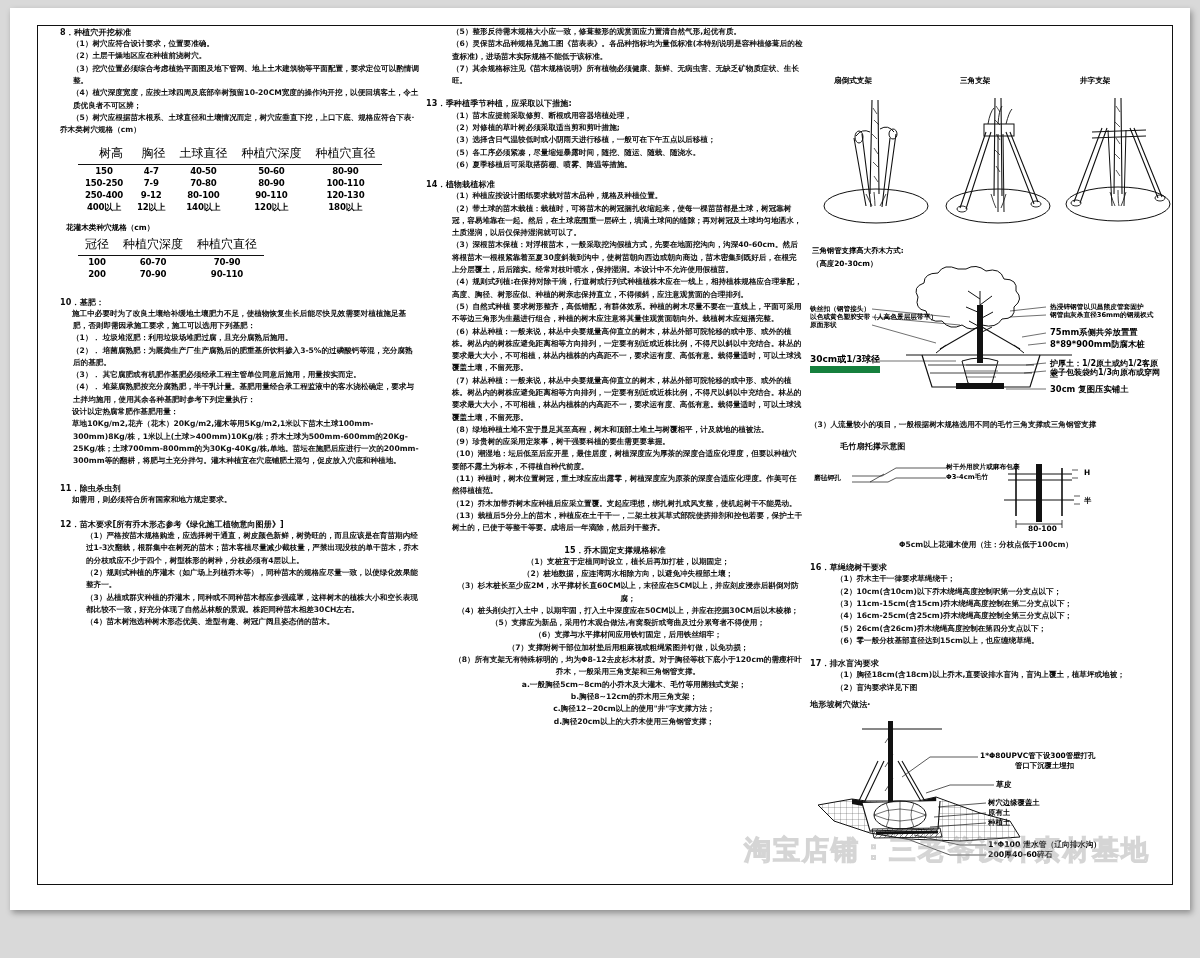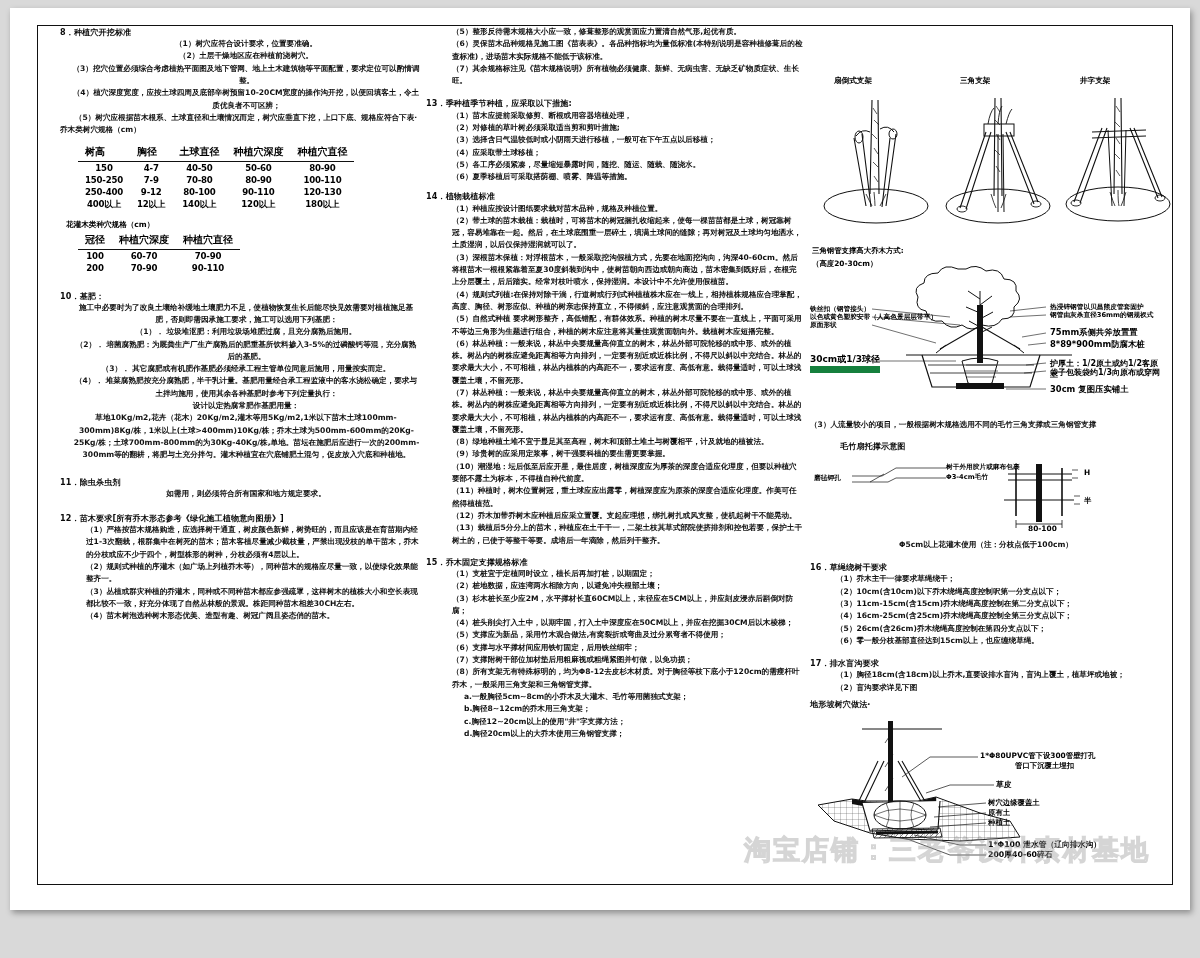--- a/index.html
+++ b/index.html
@@ -21,30 +21,30 @@
     overflow:hidden;
   }
   .col{position:absolute;top:0;}
   #col1{left:22px;width:360px;}
   #col2{left:388px;width:378px;}
   #col3{left:772px;width:352px;}
 
   .sec{margin-bottom:7px;}
   .h{font-weight:bold;font-size:8.1px;color:#0b0b0b;line-height:1.5;letter-spacing:.1px;}
   .p{font-size:7.6px;color:#111;line-height:1.62;letter-spacing:0px;font-weight:bold;}
-  .ind1{padding-left:13px;text-indent:-1px;text-align:center;}
+  .ind1{padding-left:13px;text-indent:-1px;}
   .ind2{padding-left:26px;}
   .ind3{padding-left:38px;}
 
   
   .tblwrap{margin:7px 0 4px 18px;}
   .tcap{font-size:7.6px;font-weight:bold;margin:8px 0 2px 6px;}
   table.spec{border-collapse:collapse;font-size:8.4px;font-weight:bold;}
   table.spec th{
-    font-weight:bold;font-size:10px;padding:1px 7px 2px 7px;text-align:left;
+    font-weight:normal;font-size:12px;padding:1px 7px 2px 7px;text-align:right;
     border-bottom:1.3px solid #111;white-space:nowrap;
   }
   table.spec td{padding:1px 7px;text-align:center;white-space:nowrap;font-size:8.6px;letter-spacing:-.2px;}
   .supportrow{position:relative;height:150px;margin-top:4px;}
   .supportrow svg{position:absolute;top:0;}
   .labelrow{position:relative;height:14px;}
   .labelrow span{position:absolute;font-size:7.6px;font-weight:bold;}
 
   .detailcap{font-size:7.4px;font-weight:bold;line-height:1.45;margin:2px 0 0 2px;}
   .annot{font-size:6.7px;font-weight:bold;}
@@ -175,21 +175,20 @@
       <div class="p ind2">（5）整形反待需木规格大小应一致，修葺整形的观赏面应力置清自然气形,起优有质。</div>
       <div class="p ind2">（6）灵保苗木品种规格见施工图《苗表表》。各品种指标均为量低标准(本特别说明是容种植修葺后的检查标准)，进场苗木实际规格不能低于该标准。</div>
       <div class="p ind2">（7）其余规格标注见《苗木规格说明》所有植物必须健康、新鲜、无病虫害、无缺乏矿物质症状、生长旺。</div>
     </div>
 
     <div class="sec" style="margin-top:10px;">
       <div class="h">13．季种植季节种植，应采取以下措施:</div>
       <div class="p ind2">（1）苗木应提前采取修剪、断根或用容器培植处理，</div>
       <div class="p ind2">（2）对修植的草叶树必须采取适当剪和剪叶措施;</div>
       <div class="p ind2">（3）选择含日气温较低时或小阴雨天进行移植，一般可在下午五点以后移植；</div>
-      <div class="p ind2">（4）应采取带土球移植；</div>
       <div class="p ind2">（5）各工序必须紧凑，尽量缩短暴露时间，随挖、随运、随栽、随浇水。</div>
       <div class="p ind2">（6）夏季移植后可采取搭荫棚、喷雾、降温等措施。</div>
     </div>
 
     <div class="sec" style="margin-top:6px;">
       <div class="h">14．植物栽植标准</div>
       <div class="p ind2">（1）种植应按设计图纸要求栽对苗木品种，规格及种植位置。</div>
       <div class="p ind2">（2）带土球的苗木栽植：栽植时，可将苗木的树冠捆扎收缩起来，使每一棵苗苗都是土球，树冠靠树冠，容易堆靠在一起。然后，在土球底围重一层碎土，填满土球间的缝隙；再对树冠及土球均匀地洒水，土质湿润，以后仅保持湿润就可以了。</div>
       <div class="p ind2">（3）深根苗木保植：对浮根苗木，一般采取挖沟假植方式，先要在地面挖沟向，沟深40-60cm。然后将根苗木一根根紧靠着至夏30度斜装到沟中，使树苗朝向西边或朝向商边，苗木密集到既好后，在根完上分层覆土，后后踏实。经常对枝叶喷水，保持湿润。本设计中不允许使用假植苗。</div>
       <div class="p ind2">（4）规则式列植:在保持对除干淌，行道树或行列式种植植株木应在一线上，相持植株规格应合理掌配，高度、胸径、树形应似、种植的树亲志保持直立，不得倾斜，应注意观赏面的合理排列。</div>
@@ -197,21 +196,21 @@
       <div class="p ind2">（6）林丛种植：一般来说，林丛中央要规量高仰直立的树木，林丛外部可院轮移的或中形、或外的植株。树丛内的树株应避免距离相等方向排列，一定要有别近或近株比例，不得尺以斜以中充结合。林丛的要求最大大小，不可相植，林丛内植株的内高距不一，要求运有度、高低有意。栽得量适时，可以土球浅覆盖土壤，不留死形。</div>
       <div class="p ind2">（7）林丛种植：一般来说，林丛中央要规量高仰直立的树木，林丛外部可院轮移的或中形、或外的植株。树丛内的树株应避免距离相等方向排列，一定要有别近或近株比例，不得尺以斜以中充结合。林丛的要求最大大小，不可相植，林丛内植株的内高距不一，要求运有度、高低有意。栽得量适时，可以土球浅覆盖土壤，不留死形。</div>
       <div class="p ind2">（8）绿地种植土堆不宜于显足其至高程，树木和顶部土堆土与树覆相平，计及就地的植被法。</div>
       <div class="p ind2">（9）珍贵树的应采用定浆事，树干强要科植的要生需更要掌握。</div>
       <div class="p ind2">（10）潮湿地：坛后低至后应开星，最佳居度，树植深度应为厚茶的深度合适应化理度，但要以种植穴要部不露土为标本，不得植自种代前度。</div>
       <div class="p ind2">（11）种植时，树木位置树冠，重土球应应出露零，树植深度应为原茶的深度合适应化理度。作美可任然得植植范。</div>
       <div class="p ind2">（12）乔木加带乔树木应种植后应采立置覆。支起应理想，绑扎树扎或风支整，使机起树干不能晃动。</div>
       <div class="p ind2">（13）栽植后5分分上的苗木，种植应在土干干一，二架土枝其草式部院使挤排剂和控包若要，保护土干树土的，已使于等整干等要。成培后一年滴除，然后列干整齐。</div>
     </div>
 
-    <div class="sec" style="margin-top:9px;">
+    <div class="sec" style="margin-top:9px;text-align:center;">
       <div class="h">15．乔木固定支撑规格标准</div>
       <div class="p ind2">（1）支桩宜于定植同时设立，植长后再加打桩，以期固定；</div>
       <div class="p ind2">（2）桩地数据，应连湾两水相除方向，以避免冲失根部土壤；</div>
       <div class="p ind2">（3）杉木桩长至少应2M，水平撑材长直60CM以上，末径应在5CM以上，并应刻皮浸赤后斟倒对防腐；</div>
       <div class="p ind2">（4）桩头削尖打入土中，以期牢固，打入土中深度应在50CM以上，并应在挖掘30CM后以木棱梯；</div>
       <div class="p ind2">（5）支撑应为新品，采用竹木观合做法,有窝裂折或弯曲及过分累弯者不得使用；</div>
       <div class="p ind2">（6）支撑与水平撑材间应用铁钉固定，后用铁丝细牢；</div>
       <div class="p ind2">（7）支撑附树干部位加材垫后用粗麻视或粗绳紧图并钉做，以免功损；</div>
       <div class="p ind2">（8）所有支架无有特殊标明的，均为Φ8-12去皮杉木材质。对于胸径等枝下底小于120cm的需瘦杆叶乔木，一般采用三角支架和三角钢管支撑。</div>
       <div class="p ind3">a.一般胸径5cm~8cm的小乔木及大灌木、毛竹等用菌独式支架；</div>

